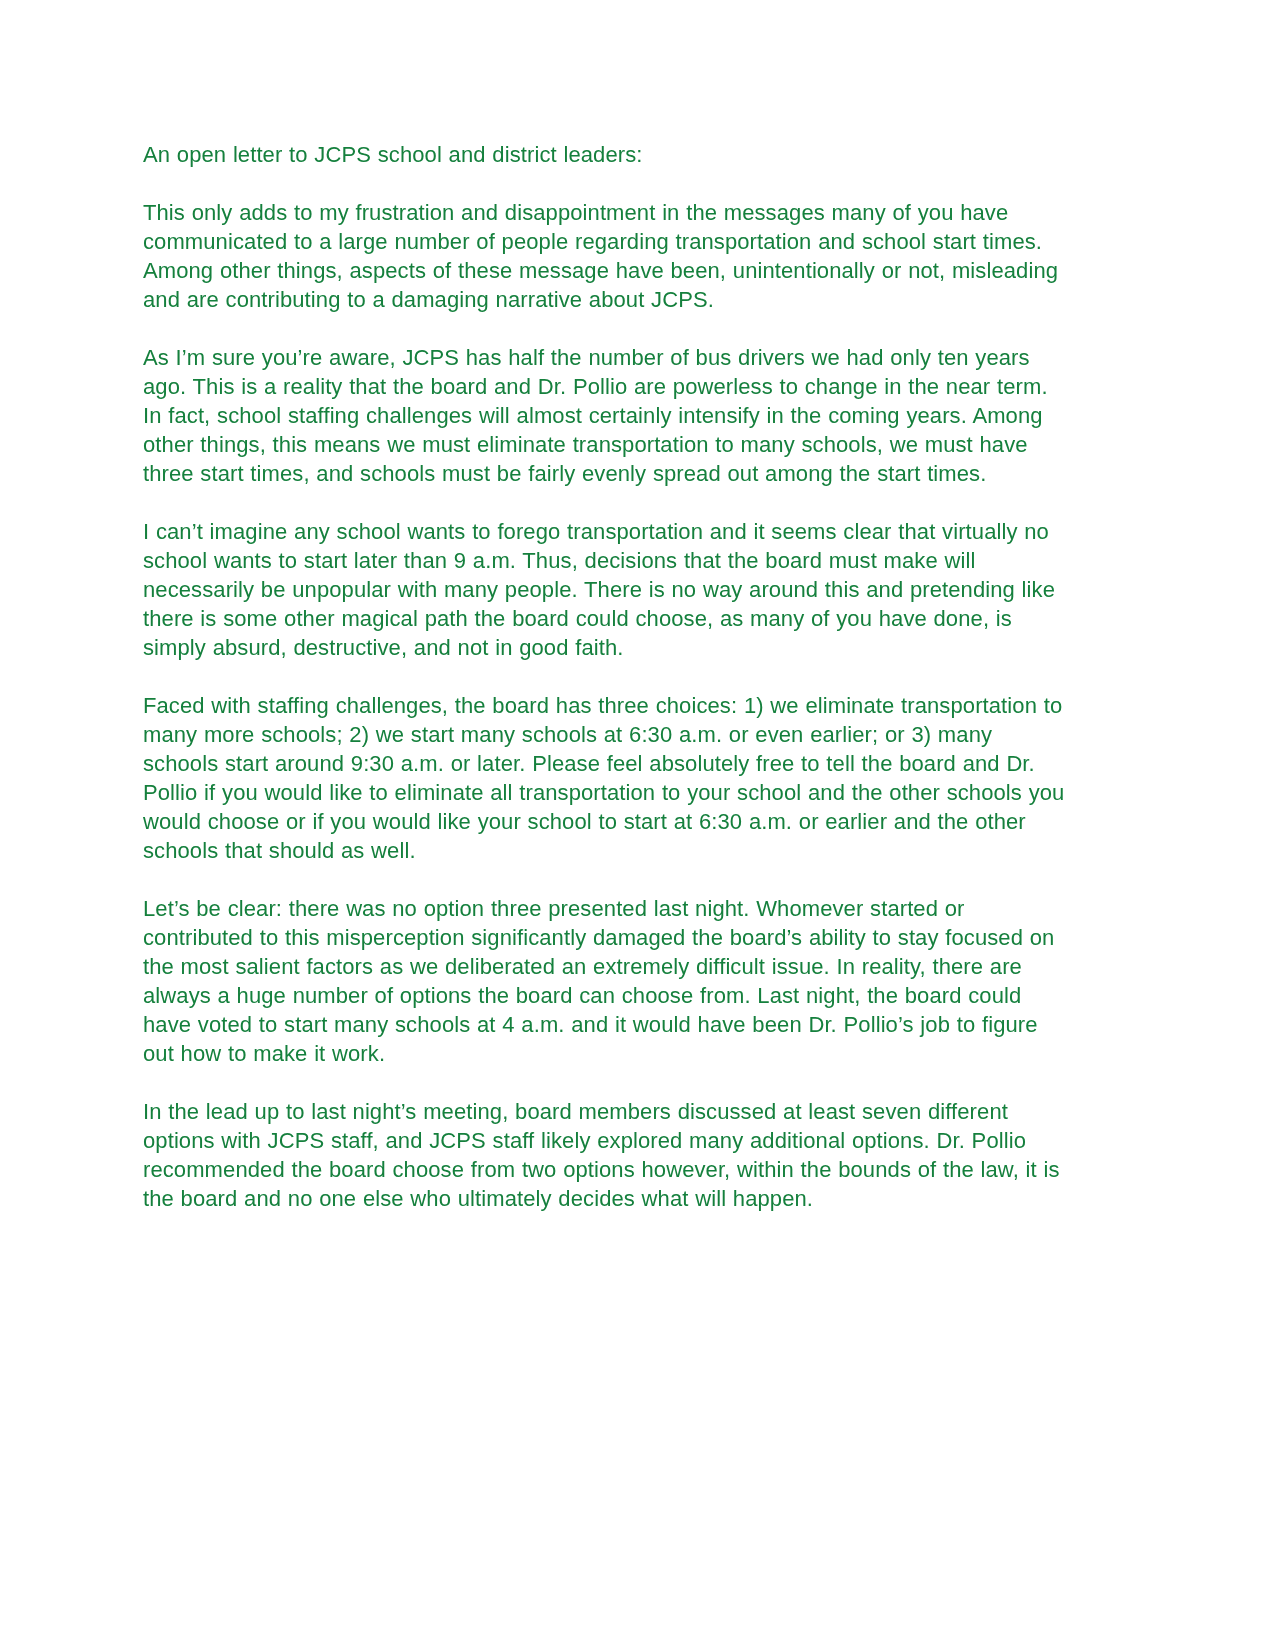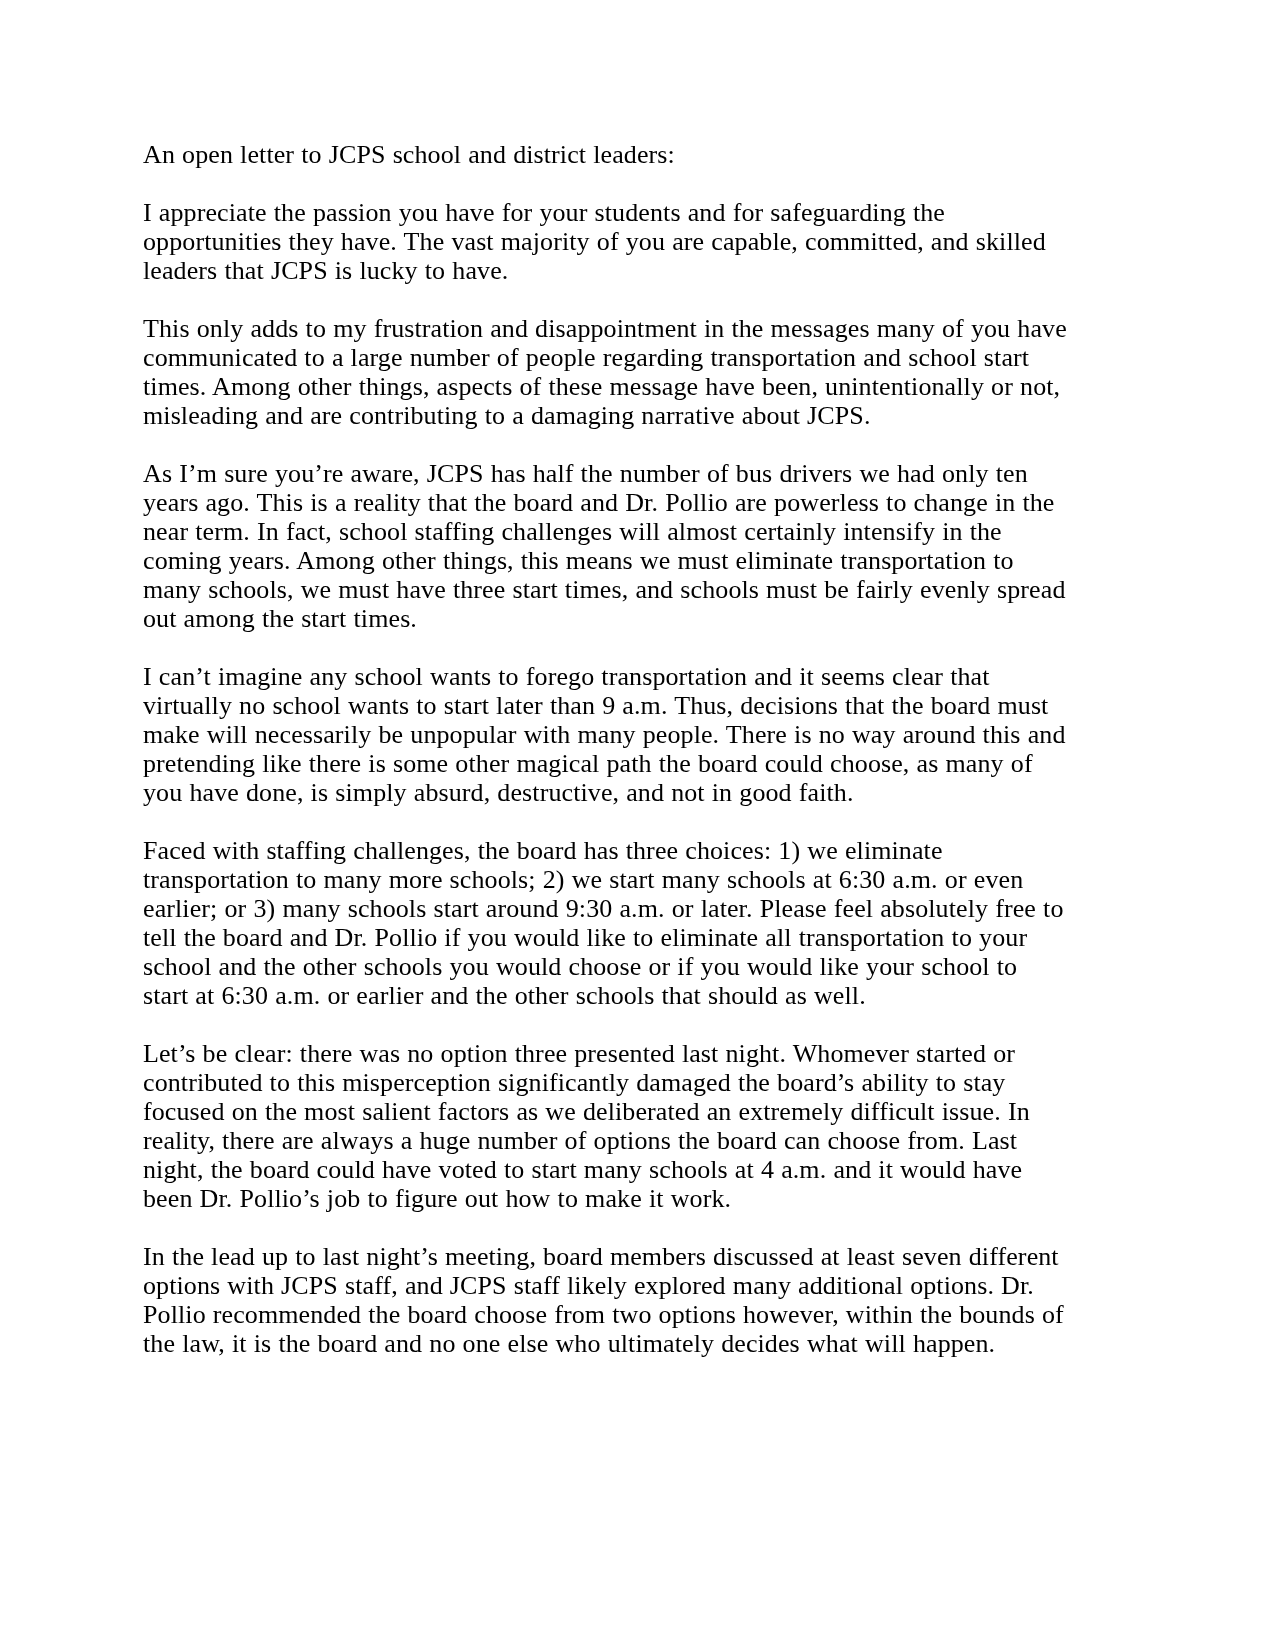--- a/index.html
+++ b/index.html
@@ -13,40 +13,39 @@
     height: 1638px;
     background: #ffffff;
     box-sizing: border-box;
     overflow: hidden;
   }
   .text-block {
     position: absolute;
     top: 140px;
     left: 143px;
     width: 925px;
-    font-family: Liberation Serif, serif;
-    font-size: 26px;
+    font-family: Liberation Sans, sans-serif;
+    font-size: 22px;
     line-height: 29px;
-    color: #000000;
+    color: #15803d;
     -webkit-font-smoothing: antialiased;
   }
   .text-block p {
     margin: 0 0 29px 0;
     padding: 0;
     letter-spacing: 0.1px;
     word-spacing: 0.5px;
   }
 </style>
 </head>
 <body>
 
 <div class="page">
   <div class="text-block">
     <p>An open letter to JCPS school and district leaders:</p>
-    <p>I appreciate the passion you have for your students and for safeguarding the opportunities they have. The vast majority of you are capable, committed, and skilled leaders that JCPS is lucky to have.</p>
     <p>This only adds to my frustration and disappointment in the messages many of you have communicated to a large number of people regarding transportation and school start times. Among other things, aspects of these message have been, unintentionally or not, misleading and are contributing to a damaging narrative about JCPS.</p>
     <p>As I’m sure you’re aware, JCPS has half the number of bus drivers we had only ten years ago. This is a reality that the board and Dr. Pollio are powerless to change in the near term. In fact, school staffing challenges will almost certainly intensify in the coming years. Among other things, this means we must eliminate transportation to many schools, we must have three start times, and schools must be fairly evenly spread out among the start times.</p>
     <p>I can’t imagine any school wants to forego transportation and it seems clear that virtually no school wants to start later than 9 a.m. Thus, decisions that the board must make will necessarily be unpopular with many people. There is no way around this and pretending like there is some other magical path the board could choose, as many of you have done, is simply absurd, destructive, and not in good faith.</p>
     <p>Faced with staffing challenges, the board has three choices: 1) we eliminate transportation to many more schools; 2) we start many schools at 6:30 a.m. or even earlier; or 3) many schools start around 9:30 a.m. or later. Please feel absolutely free to tell the board and Dr. Pollio if you would like to eliminate all transportation to your school and the other schools you would choose or if you would like your school to start at 6:30 a.m. or earlier and the other schools that should as well.</p>
     <p>Let’s be clear: there was no option three presented last night. Whomever started or contributed to this misperception significantly damaged the board’s ability to stay focused on the most salient factors as we deliberated an extremely difficult issue. In reality, there are always a huge number of options the board can choose from. Last night, the board could have voted to start many schools at 4 a.m. and it would have been Dr. Pollio’s job to figure out how to make it work.</p>
     <p>In the lead up to last night’s meeting, board members discussed at least seven different options with JCPS staff, and JCPS staff likely explored many additional options. Dr. Pollio recommended the board choose from two options however, within the bounds of the law, it is the board and no one else who ultimately decides what will happen.</p>
   </div>
 </div>
 
 </body></html>

